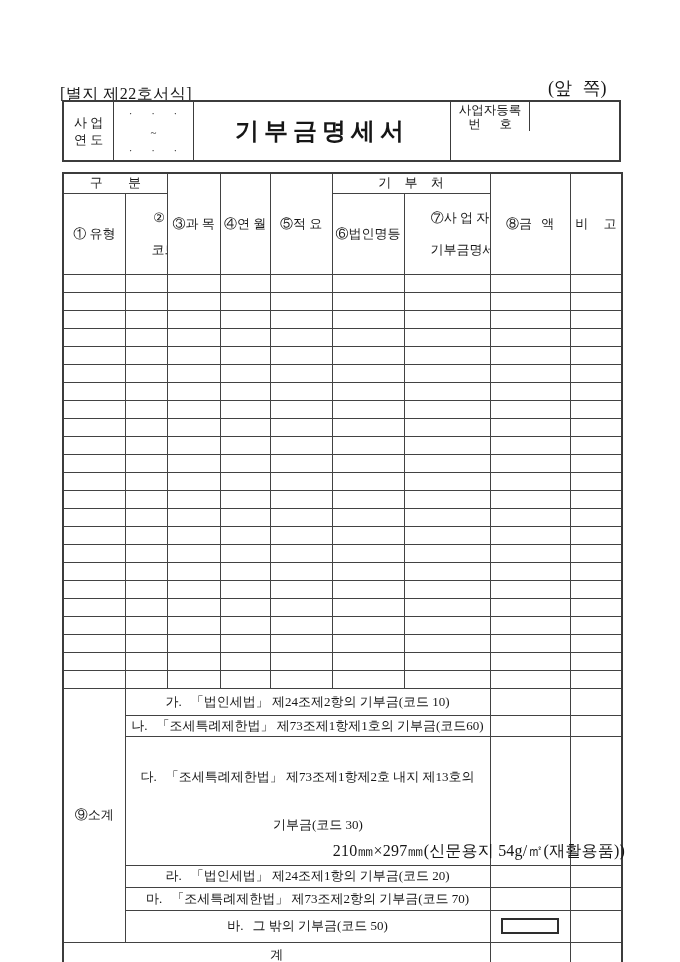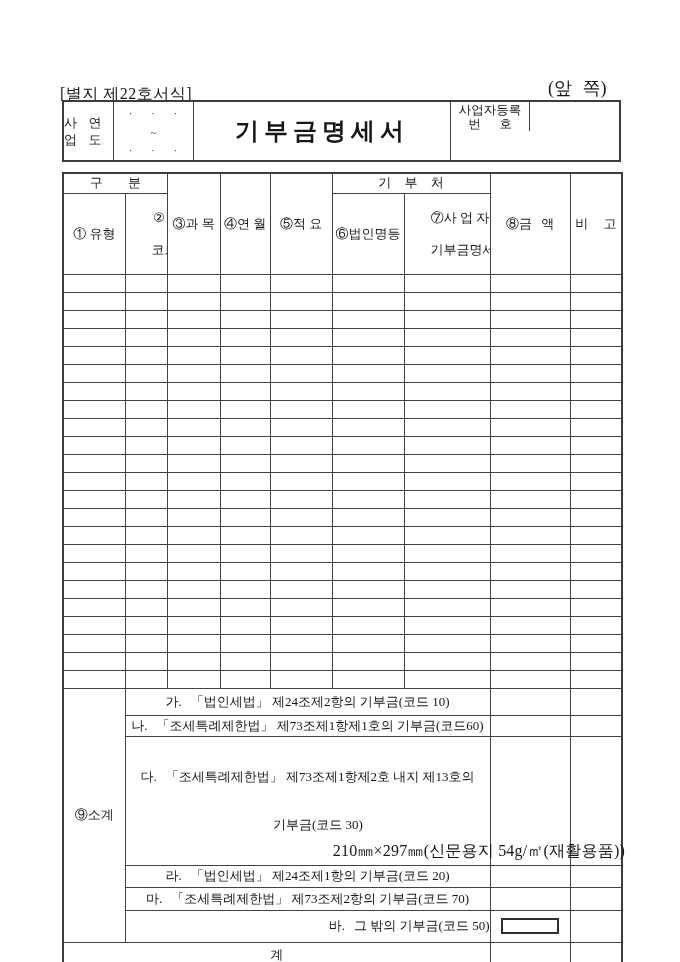--- a/index.html
+++ b/index.html
@@ -14,21 +14,21 @@
   
   .form-ref { left:60px; top:76px; font-size:16px; letter-spacing:0.5px;margin-top:8px; }
   .page-side { left:548px; top:76px; font-size:18px; word-spacing:6px; }
 
   
   .head-box {
     left:62px; top:100px; width:559px; height:62px;
     border:2px solid #3c3c3c; display:flex;
   }
   .hb-cell { border-right:1px solid #3c3c3c; display:flex; align-items:center; justify-content:center; }
-  .hb-year { width:50px; font-size:13px; line-height:17px; }
+  .hb-year { width:50px; flex-direction:column; font-size:13px; line-height:17px; }
   .hb-period { width:80px; flex-direction:column; justify-content:space-between; padding:5px 0 4px; font-size:11px; color:#2a2a2a; }
   .hb-period .dots { word-spacing:14px; letter-spacing:1px; }
   .hb-title { flex:1; font-size:24px; font-weight:bold; letter-spacing:5px; }
   .hb-right { width:168px; border-right:none; display:block; }
   .hb-row { display:flex; height:29px; border-bottom:1px solid #3c3c3c; }
   .hb-row:last-child { height:29px; border-bottom:none; }
   .hb-label { width:79px; border-right:1px solid #3c3c3c; display:flex; flex-direction:column; align-items:center; justify-content:center; font-size:12.5px; line-height:14px; }
   .hb-value { flex:1; }
   .ws8 { word-spacing:8px; }
 
@@ -53,21 +53,21 @@
   
   td.sub-label { font-size:13px; }
   td.sub-text { text-align:left; padding:1px 4px 1px 7px; line-height:16px; white-space:pre; }
   .sub-key { margin-right:9px; }
   .sub-line2 { padding-left:21px; }
   tr.r-ga td { height:27px;margin-left:24px; }
   tr.r-na td { height:21px; }
   tr.r-da td { height:36px; }
   tr.r-ra td { height:22px; }
   tr.r-ma td { height:23px; }
-  tr.r-ba td { height:32px;text-align:right; }
+  tr.r-ba td { height:32px; }
   tr.r-total td { height:27px; }
   .other-box { width:58px; height:16px; border:2px solid #2e2e2e; margin:0 auto; background:#fff; }
 
   
   .footer-note { right:55px; top:841px; font-size:16px; letter-spacing:0.2px; }
 </style>
 </head>
 <body>
 
 <div class="abs form-ref">[별지 제22호서식]</div>

